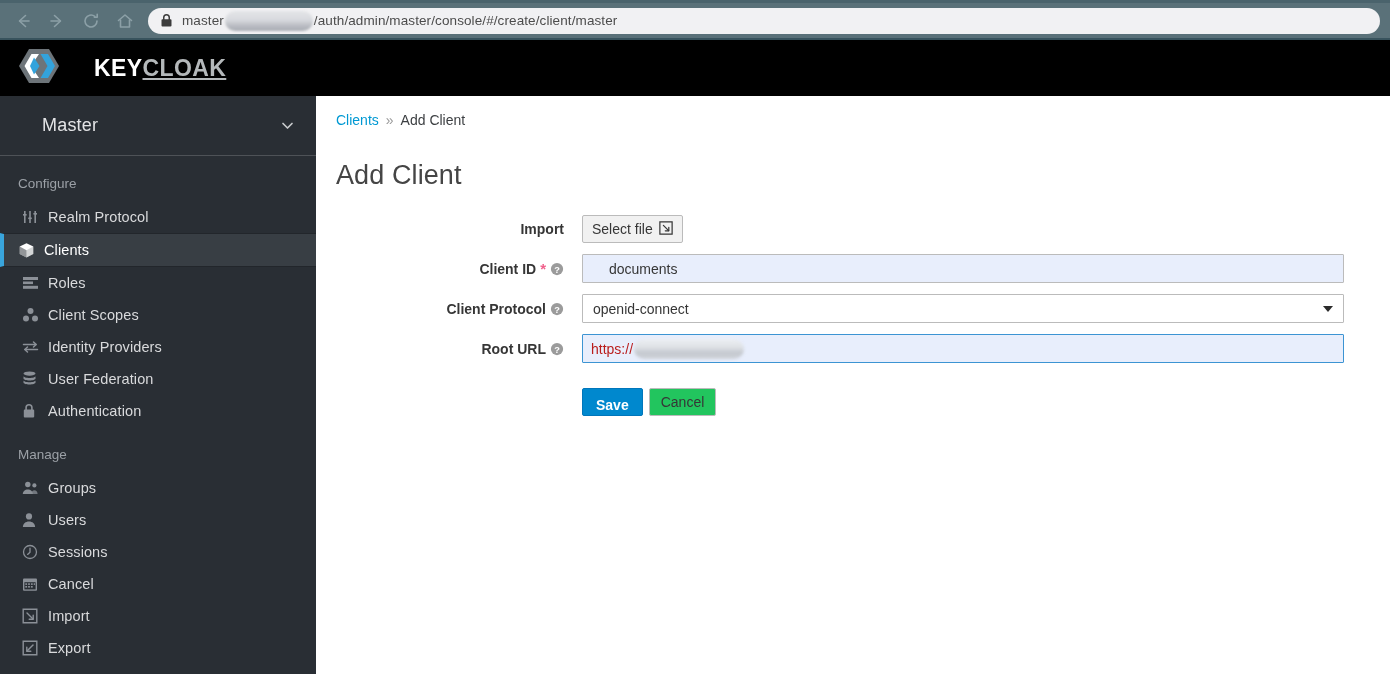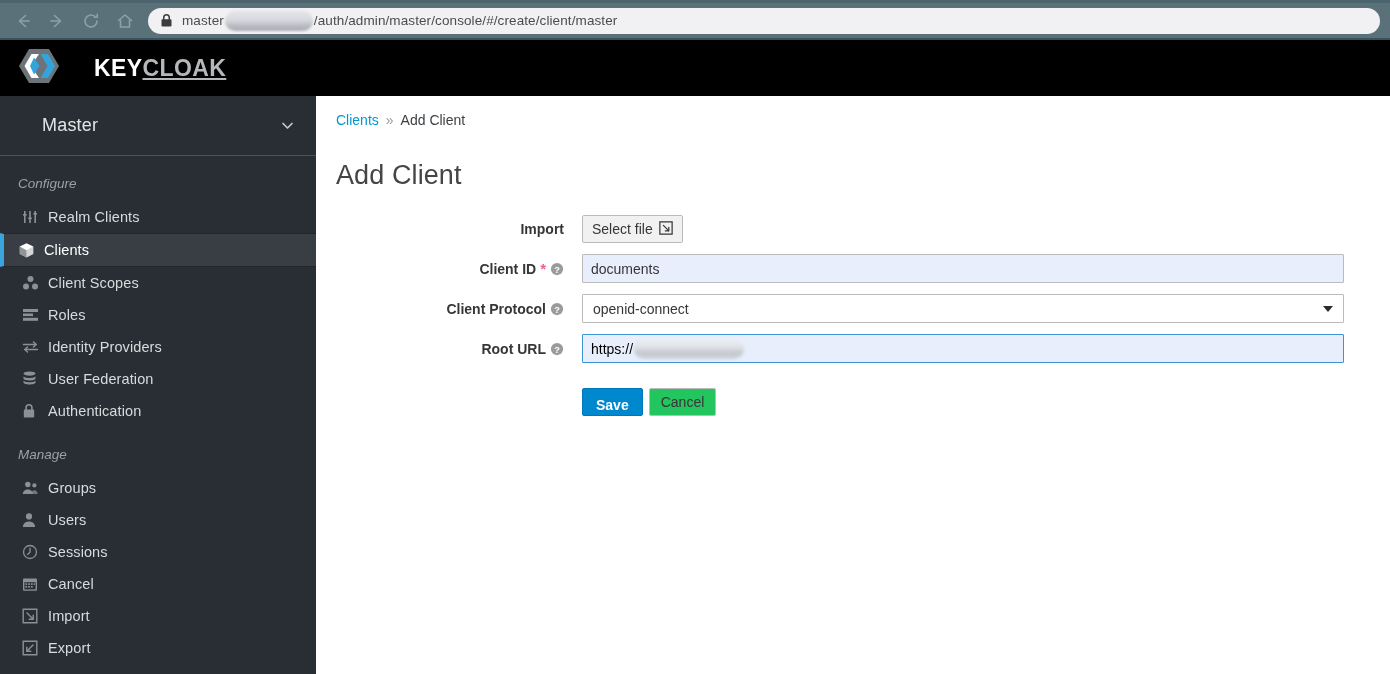--- a/index.html
+++ b/index.html
@@ -94,21 +94,20 @@
     font-size: 18px; color: #e3e4e6;
     letter-spacing: 0.2px;
     margin-left: 24px;
   }
   .realm-caret { color: #c8cacc; display: flex; }
 
   .nav-group-title {
     padding: 20px 14px 10px 18px;
     font-size: 13.5px;
     color: #9ba0a6;
-    font-style: italic;
   }
   .nav-item {
     height: 32px;
     display: flex; align-items: center;
     padding-left: 18px;
     cursor: pointer;
     border-left: 4px solid transparent;
     position: relative;
   }
   .nav-item .nav-icon {
@@ -185,21 +184,21 @@
     display: inline-flex; align-items: center; gap: 6px;
     cursor: pointer;
     font-family: "Liberation Sans", sans-serif;
   }
 
   .input-text {
     width: 762px; height: 29px;
     border: 1px solid #bbbbbb;
     border-radius: 1px;
     background: #e8eefc;
-    padding: 0 8px;
+    padding: 0 26px;
     font-size: 14px; color: #363636;
     font-family: "Liberation Sans", sans-serif;
     outline: none;
   }
   .input-select {
     width: 762px; height: 29px;
     border: 1px solid #bbbbbb;
     border-radius: 1px;
     background: #ffffff;
     padding: 0 8px;
@@ -220,21 +219,21 @@
   .input-focus {
     width: 762px; height: 29px;
     border: 1px solid #3c94d3;
     border-radius: 1px;
     background: #e8eefc;
     padding: 0 8px;
     font-size: 14px; color: #4a4a4a;
     display: flex; align-items: center;
     position: relative; overflow: hidden;
   }
-  .url-prefix { color: #000000; font-size: 14px; }
+  .url-prefix { color: #b91c1c; font-size: 14px; }
   .field-redact {
     display: inline-block;
     width: 110px; height: 20px;
     margin-left: 1px;
     border-radius: 10px;
     background: linear-gradient(180deg,#eceef2 0%,#dfe2e6 40%,#c4c8cf 70%,#cfd3d9 100%);
     filter: blur(1.6px);
   }
 
   .btn-row { margin-top: 14px; display: flex; gap: 6px; }
@@ -333,54 +332,54 @@
     <span class="nav-icon">
       <svg width="16" height="16" viewBox="0 0 16 16" fill="currentColor">
         <rect x="2" y="2" width="1.6" height="12"></rect>
           <rect x="1" y="5" width="3.6" height="1.6"></rect>
         <rect x="7.2" y="2" width="1.6" height="12"></rect>
           <rect x="6.2" y="8.5" width="3.6" height="1.6"></rect>
         <rect x="12.4" y="2" width="1.6" height="12"></rect>
           <rect x="11.4" y="4" width="3.6" height="1.6"></rect>
       </svg>
     </span>
-    <span class="nav-label">Realm Clients</span>
+    <span class="nav-label">Realm Protocol</span>
   </div>
 
   <div class="nav-item active">
     <span class="nav-icon">
       <svg width="17" height="17" viewBox="0 0 17 17" fill="currentColor">
         <path d="M8.5 1.2 L15.3 4.6 V12 L8.5 15.5 L1.7 12 V4.6 Z" fill="currentColor"></path>
         <path d="M8.5 15.5 V8.2 L1.7 4.6 V12 Z" fill="#383e44" opacity="0.55"></path>
         <path d="M8.5 8.2 L15.3 4.6 V12 L8.5 15.5 Z" fill="#383e44" opacity="0.22"></path>
       </svg>
     </span>
     <span class="nav-label">Clients</span>
   </div>
 
   <div class="nav-item">
     <span class="nav-icon">
+      <svg width="17" height="14" viewBox="0 0 17 14" fill="currentColor">
+        <rect x="1" y="1" width="15" height="3"></rect>
+          <rect x="1" y="5.5" width="10" height="2.6"></rect>
+        <rect x="1" y="9.8" width="15" height="3"></rect>
+      </svg>
+    </span>
+    <span class="nav-label">Roles</span>
+  </div>
+
+  <div class="nav-item">
+    <span class="nav-icon">
       <svg width="17" height="16" viewBox="0 0 17 16" fill="currentColor">
         <circle cx="8.5" cy="4" r="3"></circle>
           <circle cx="4" cy="11.5" r="3"></circle>
           <circle cx="13" cy="11.5" r="3"></circle>
       </svg>
     </span>
     <span class="nav-label">Client Scopes</span>
-  </div>
-
-  <div class="nav-item">
-    <span class="nav-icon">
-      <svg width="17" height="14" viewBox="0 0 17 14" fill="currentColor">
-        <rect x="1" y="1" width="15" height="3"></rect>
-          <rect x="1" y="5.5" width="10" height="2.6"></rect>
-        <rect x="1" y="9.8" width="15" height="3"></rect>
-      </svg>
-    </span>
-    <span class="nav-label">Roles</span>
   </div>
 
   <div class="nav-item">
     <span class="nav-icon">
       <svg width="17" height="14" viewBox="0 0 17 14" fill="none" stroke="currentColor" stroke-width="1.5">
         <path d="M1.5 4.5 H14" stroke-linecap="round"></path>
         <path d="M11.5 2 L14.2 4.5 L11.5 7" stroke-linecap="round" stroke-linejoin="round"></path>
         <path d="M15.5 9.5 H3" stroke-linecap="round"></path>
         <path d="M5.5 7 L2.8 9.5 L5.5 12" stroke-linecap="round" stroke-linejoin="round"></path>
       </svg>

